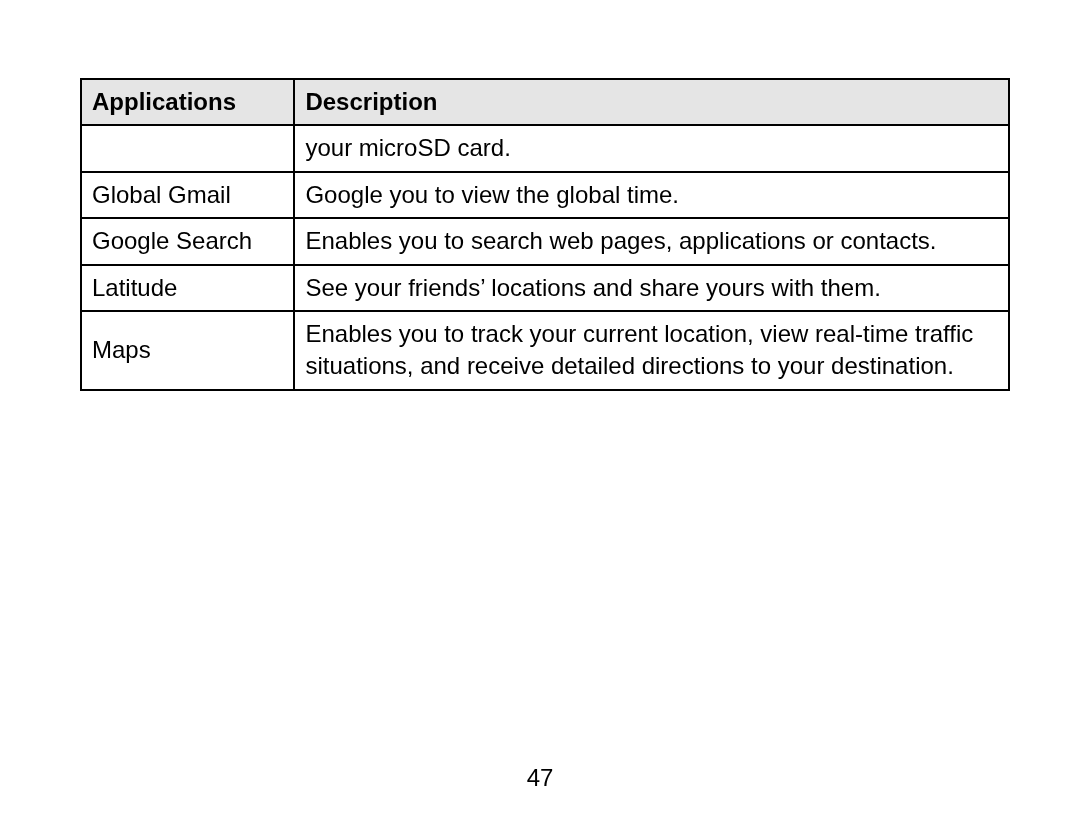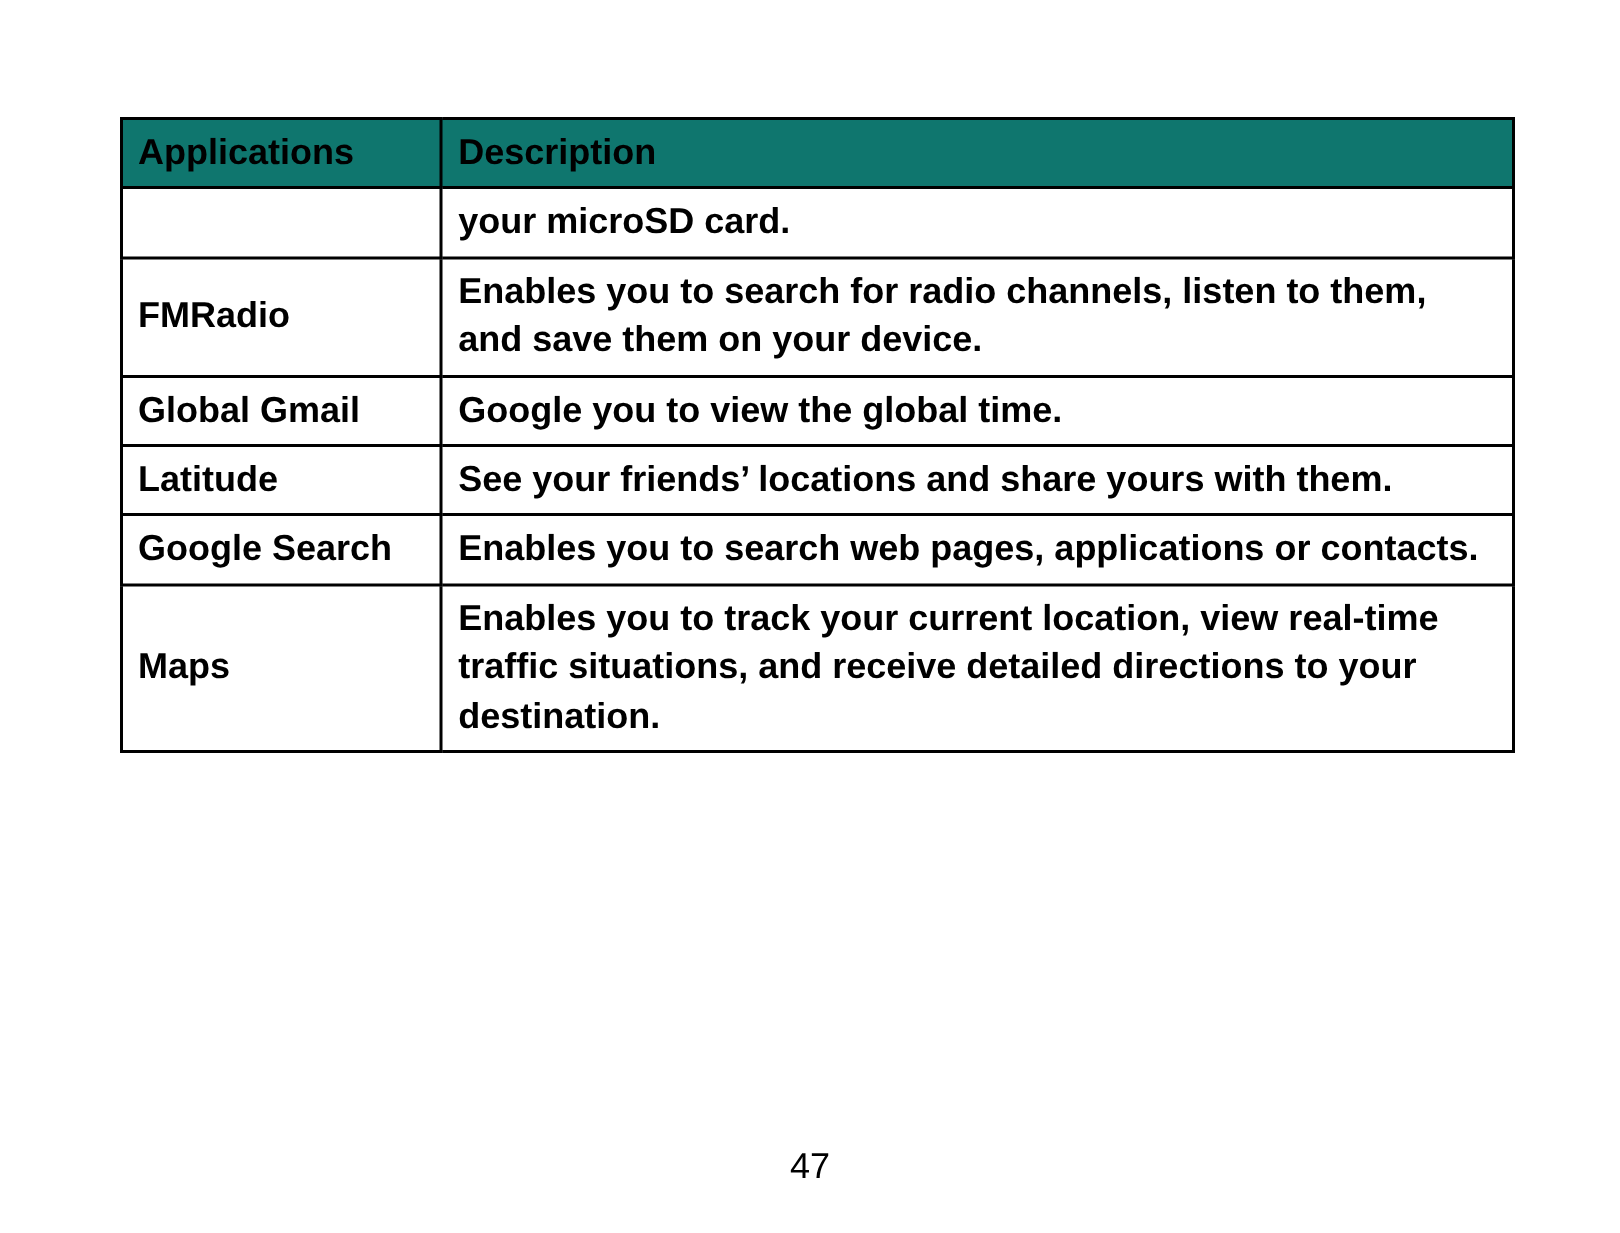--- a/index.html
+++ b/index.html
@@ -22,26 +22,26 @@
     }
     th, td {
       border: 2px solid #000000;
       padding: 6px 8px 6px 10px;
       text-align: left;
       vertical-align: middle;
       line-height: 1.35;
     }
     th {
       font-weight: bold;
-      background: #0f766e;
+      background: #e5e5e5;
       margin-left: 35px;
     }
     .col-app { width: 23%; }
     .col-desc { width: 77%; }
-    td { font-weight: bold; }
+    td { font-weight: normal; }
     .page-number {
       position: absolute;
       bottom: 30px;
       left: 0;
       right: 0;
       text-align: center;
       font-size: 24px;
     }
   </style>
 </head>
@@ -58,34 +58,30 @@
         <th>Applications</th>
         <th>Description</th>
       </tr>
     </thead>
     <tbody>
       <tr>
         <td></td>
         <td>your microSD card.</td>
       </tr>
       <tr>
-        <td>FMRadio</td>
-        <td>Enables you to search for radio channels, listen to them, and save them on your device.</td>
-      </tr>
-      <tr>
         <td>Global Gmail</td>
         <td>Google you to view the global time.</td>
       </tr>
       <tr>
+        <td>Google Search</td>
+        <td>Enables you to search web pages, applications or contacts.</td>
+      </tr>
+      <tr>
         <td>Latitude</td>
         <td>See your friends’ locations and share yours with them.</td>
-      </tr>
-      <tr>
-        <td>Google Search</td>
-        <td>Enables you to search web pages, applications or contacts.</td>
       </tr>
       <tr>
         <td>Maps</td>
         <td>Enables you to track your current location, view real-time traffic situations, and receive detailed directions to your destination.</td>
       </tr>
     </tbody>
   </table>
 </div>
 
 <div class="page-number">47</div>

